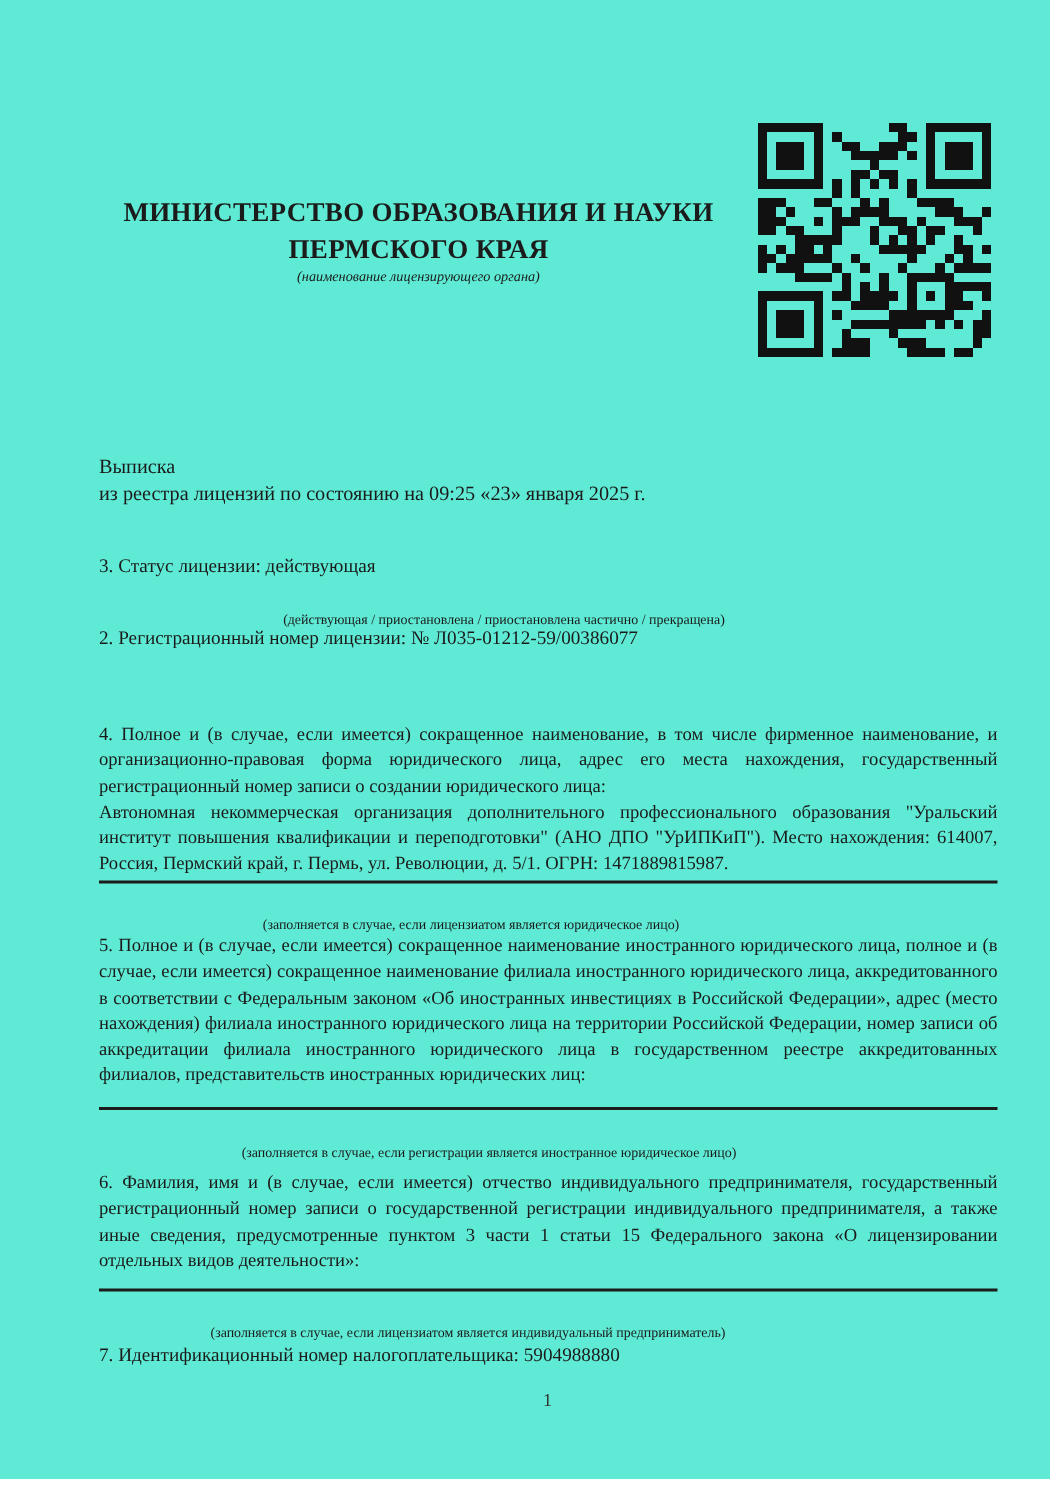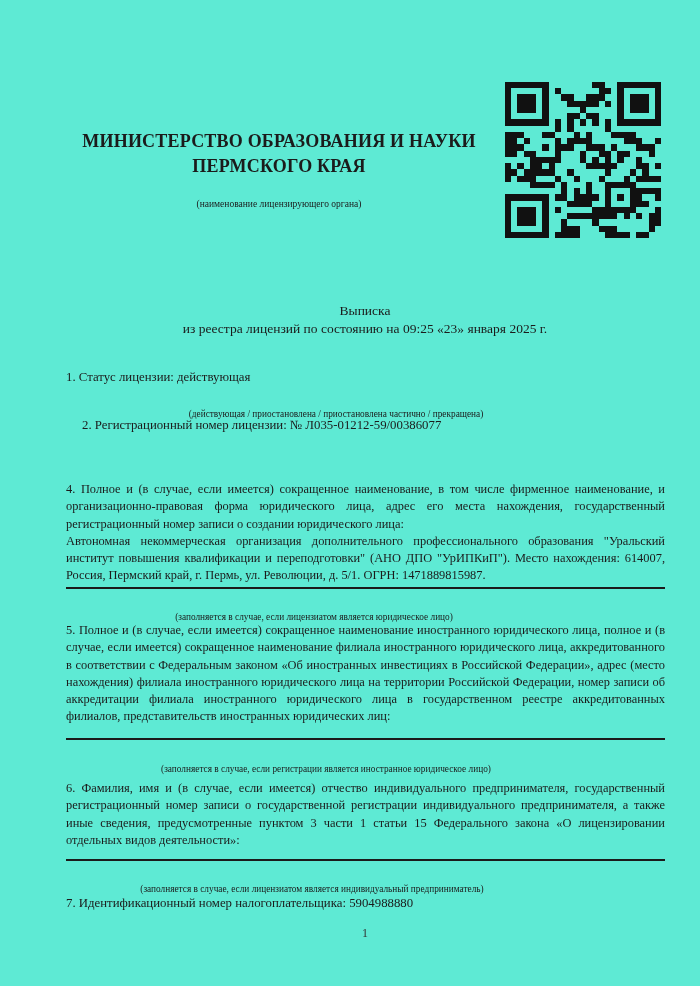--- a/index.html
+++ b/index.html
@@ -19,29 +19,29 @@
     text-align: center;
   }
   .title-line {
     font-weight: bold;
     font-size: 18px;
     line-height: 25px;
     letter-spacing: 0.2px;
   }
   .hdr-caption {
     font-size: 9.5px;
-    margin-top: 20px;
+    margin-top: 1px;
     color: #1b1b1b;
+    font-style: italic;
   }
 
   .qr { left: 505px; top: 82px; width: 156px; height: 156px; }
 
   .subject {
     left: 66px; top: 302px; width: 598px;
-    text-align: center;
     font-size: 13.5px;
     line-height: 17.5px;
   }
 
   .body-line { font-size: 12.8px; white-space: nowrap; }
 
   .para {
     width: 599px;
     text-align: justify;
     font-size: 12.4px;
@@ -63,21 +63,21 @@
 
   .rule {
     left: 66px; width: 599px; height: 0;
     border-top: 2px solid #1b1b1b;
   }
   .rule4 { top: 587px; }
   .rule5 { top: 738px; }
   .rule6 { top: 859px; }
 
   .item1 { left: 66px; top: 370px; }
-  .item2 { left: 66px; top: 418px; margin-left: 16px; }
+  .item2 { left: 66px; top: 418px; }
   .item3 { left: 66px; top: 450px; }
   .item4 { left: 66px; top: 481px; }
   .item5 { left: 66px; top: 622px; }
   .item6 { left: 66px; top: 780px; font-family: Liberation Serif, serif; }
   .item7 { left: 66px; top: 896px; }
 
   .pageno {
     left: 66px; top: 926px; width: 598px;
     text-align: center;
     font-size: 12px;
@@ -399,21 +399,21 @@
         <rect x="19" y="24" width="1" height="1" fill="#111111"></rect>
         <rect x="21" y="24" width="1" height="1" fill="#111111"></rect>
         <rect x="22" y="24" width="1" height="1" fill="#111111"></rect>
       </svg></div>
 
   <div class="abs subject">
     <div>Выписка</div>
     <div>из реестра лицензий по состоянию на 09:25 «23» января 2025 г.</div>
   </div>
 
-  <div class="abs item1 body-line">1. Статус лицензии: действующая</div>
+  <div class="abs item1 body-line">3. Статус лицензии: действующая</div>
   <div class="abs cap cap1">(действующая / приостановлена / приостановлена частично / прекращена)</div>
 
   <div class="abs item2 body-line">2. Регистрационный номер лицензии: № Л035-01212-59/00386077</div>
 
 
   <div class="abs item4 para">
     <div>4. Полное и (в случае, если имеется) сокращенное наименование, в том числе фирменное наименование, и организационно-правовая форма юридического лица, адрес его места нахождения, государственный регистрационный номер записи о создании юридического лица:</div>
     <div>Автономная некоммерческая организация дополнительного профессионального образования "Уральский институт повышения квалификации и переподготовки" (АНО ДПО "УрИПКиП"). Место нахождения: 614007, Россия, Пермский край, г. Пермь, ул. Революции, д. 5/1. ОГРН: 1471889815987.</div>
   </div>
   <div class="abs rule rule4"></div>

